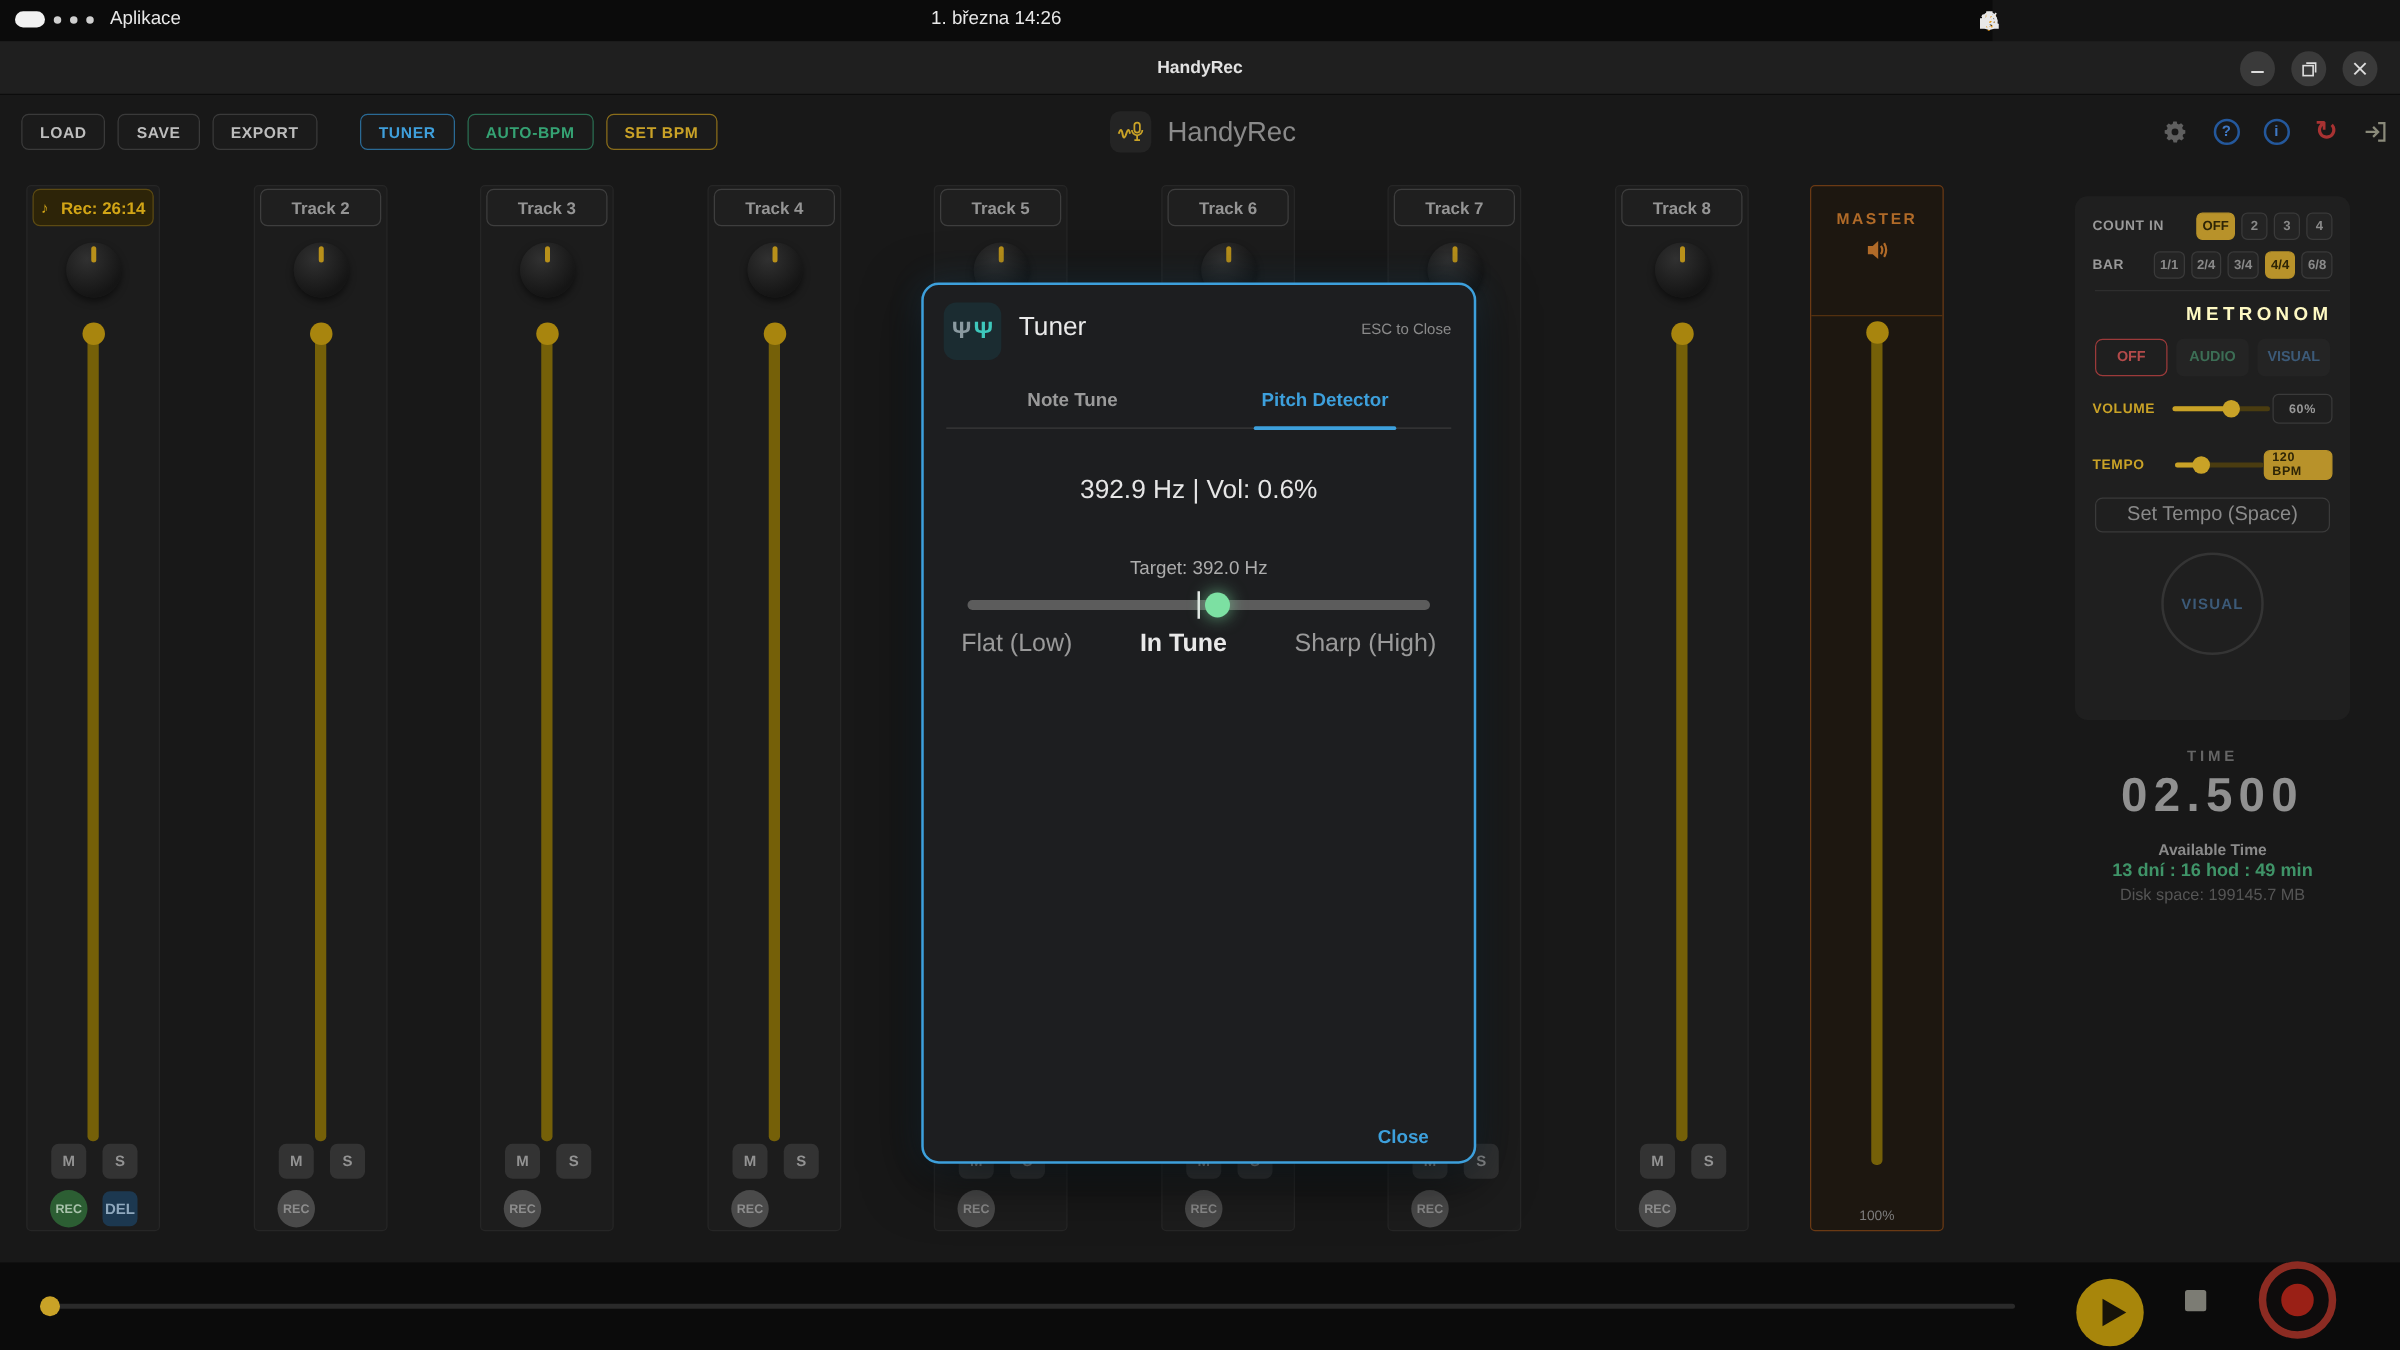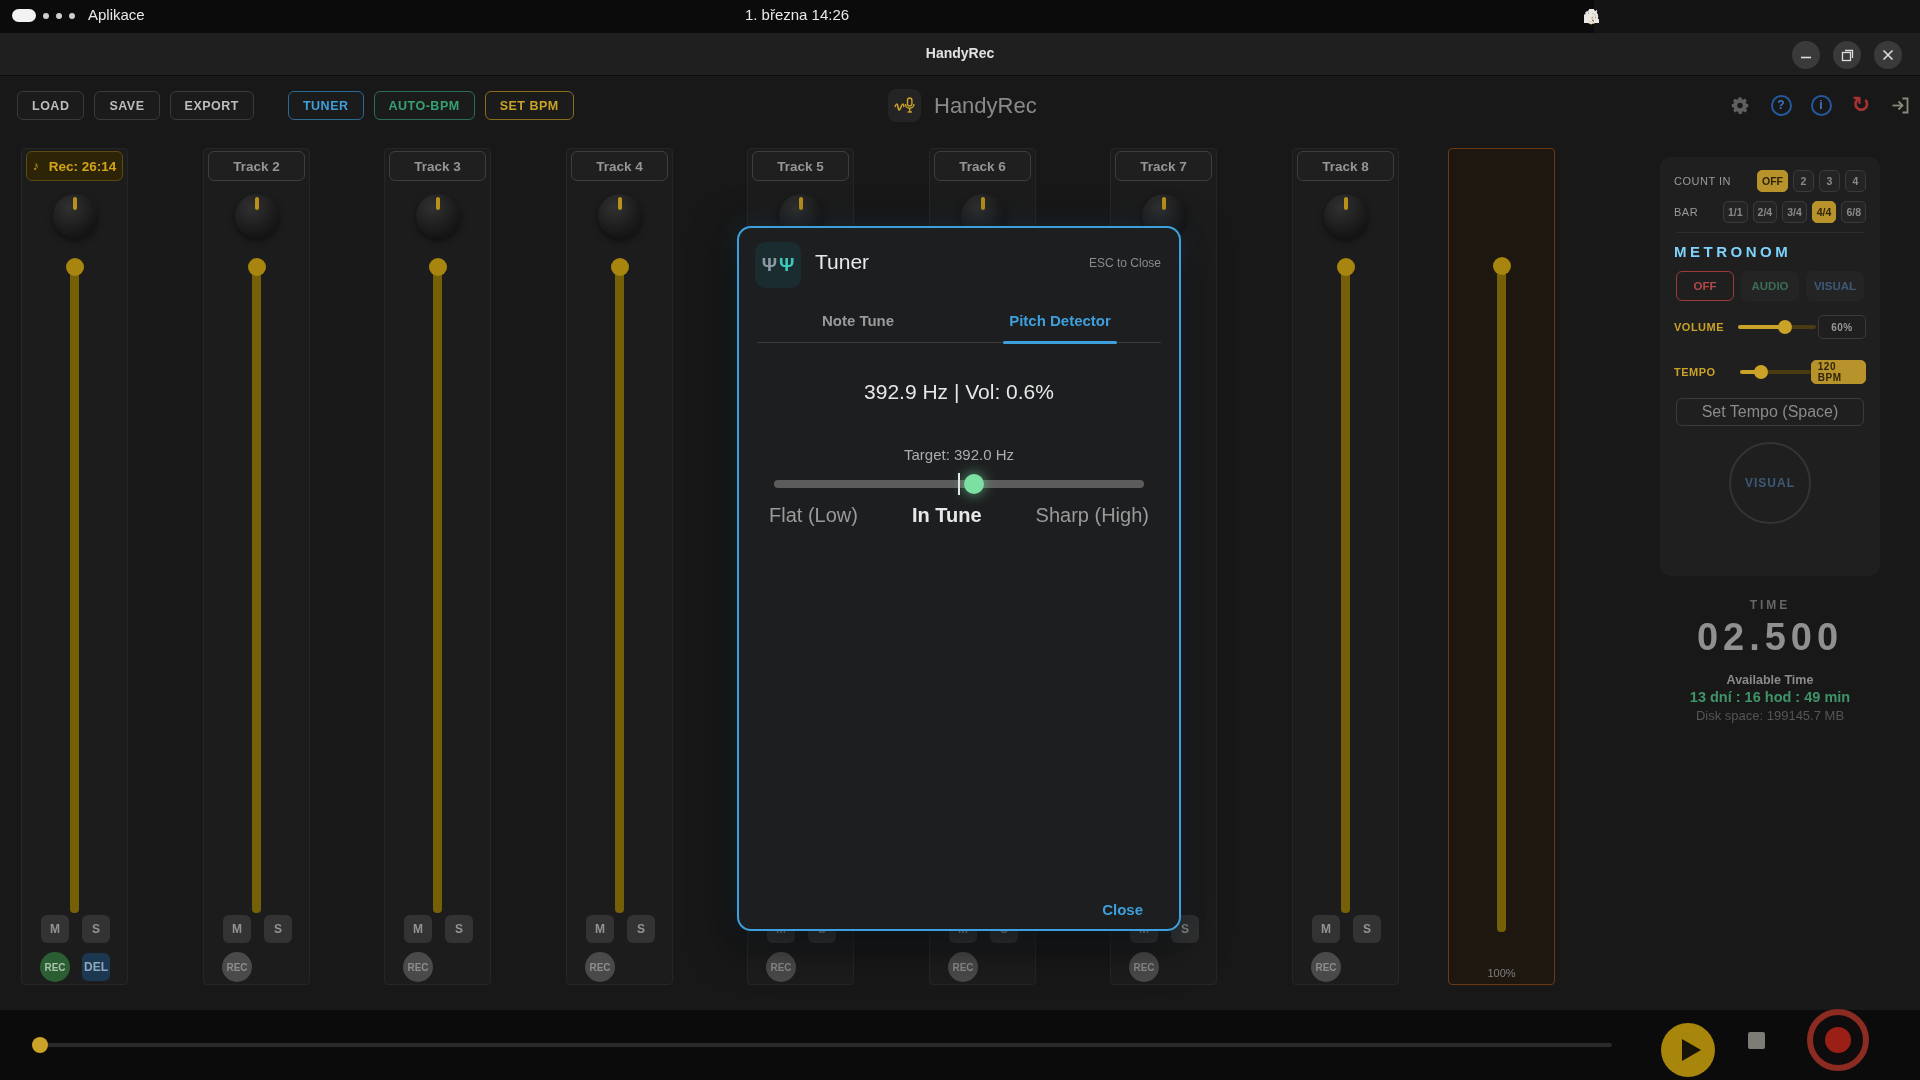--- a/index.html
+++ b/index.html
@@ -78,29 +78,29 @@
   .m-label { margin-top:19px; font-size:12.5px; font-weight:bold; letter-spacing:2px; color:#b06a28; }
   .m-head svg { margin-top:7px; }
   #master .fline { top:117px; height:666px; }
   #master .fdot { top:108px; }
   .m-pct { position:absolute; bottom:5px; left:0; right:0; text-align:center; font-size:11px; color:#7d7d7d; }
 
   
   #panel { position:absolute; left:1660px; top:157px; width:220px; height:419px;
     background:#1f1f1f; border-radius:10px; padding:13px 14px; }
   .prow { display:flex; align-items:center; margin-bottom:9px; }
-  .plabel { font-size:11px; font-weight:normal; letter-spacing:.5px; color:#9a9a9a; }
+  .plabel { font-size:11px; font-weight:bold; letter-spacing:.5px; color:#9a9a9a; }
   .pgroup { margin-left:auto; display:flex; gap:5px; }
   .optbtn { min-width:21px; height:22px; padding:0 4px; border:1px solid #3a3a3a; border-radius:5px;
     background:#242424; color:#8a8a8a; font-size:10.5px; font-weight:bold; display:flex;
     align-items:center; justify-content:center; cursor:pointer; }
   .optbtn.active { background:#b8922a; border-color:#b8922a; color:#2e2506; }
   .pdivider { height:1px; background:#2e2e2e; margin:4px 2px 10px; }
-  .pheading { text-align:left; font-size:15px; font-weight:bold; letter-spacing:3.5px;
-    color:#7dd3fc; margin-bottom:11px; }
+  .pheading { text-align:right; font-size:15px; font-weight:bold; letter-spacing:3.5px;
+    color:#fef9c3; margin-bottom:11px; }
   .modes { display:flex; gap:7px; justify-content:center; margin-bottom:14px; }
   .modebtn { width:58px; height:30px; border-radius:6px; font-size:11.5px; font-weight:bold;
     display:flex; align-items:center; justify-content:center; background:#242424; cursor:pointer; }
   .modebtn.off { background:transparent; border:1.5px solid #9c3a3a; color:#b34a4a; }
   .modebtn.audio { color:#3c6e55; }
   .modebtn.visual { color:#3c5a78; }
   .goldlbl { font-size:11px; font-weight:bold; letter-spacing:.5px; color:#c9a227; }
   .mini-slider { position:relative; width:78px; height:4px; background:#4a3c10; border-radius:2px;
     margin-left:14px; cursor:pointer; }
   .mini-fill { position:absolute; left:0; top:0; bottom:0; background:#c9a227; border-radius:2px; }
@@ -402,20 +402,28 @@
       <i></i>
     </div>
   <div class="fline"></div>
   <div class="fdot"></div>
   <div class="sq" style="left:19px; top:766px;">M</div>
   <div class="sq" style="left:60px; top:766px;">S</div>
   <div class="reccirc" style="left:18px; top:803px;">REC</div>
 </div>
 
 <div id="master">
+  <div class="m-head">
+    <div class="m-label">MASTER</div>
+    <svg width="22" height="22" viewBox="0 0 20 20">
+        <polygon points="3,7 6.5,7 10.5,3.5 10.5,16.5 6.5,13 3,13" fill="#b06a28"></polygon>
+        <path d="M12.5 7q2 3 0 6" stroke="#b06a28" stroke-width="1.6" fill="none"></path>
+        <path d="M14.8 5q3 5 0 10" stroke="#b06a28" stroke-width="1.6" fill="none"></path>
+      </svg>
+  </div>
   <div class="fline"></div>
   <div class="fdot"></div>
   <div class="m-pct">100%</div>
 </div>
 
 <div id="panel">
   <div class="prow">
     <span class="plabel">COUNT IN</span>
     <span class="pgroup">
       <span class="optbtn active">OFF</span>

